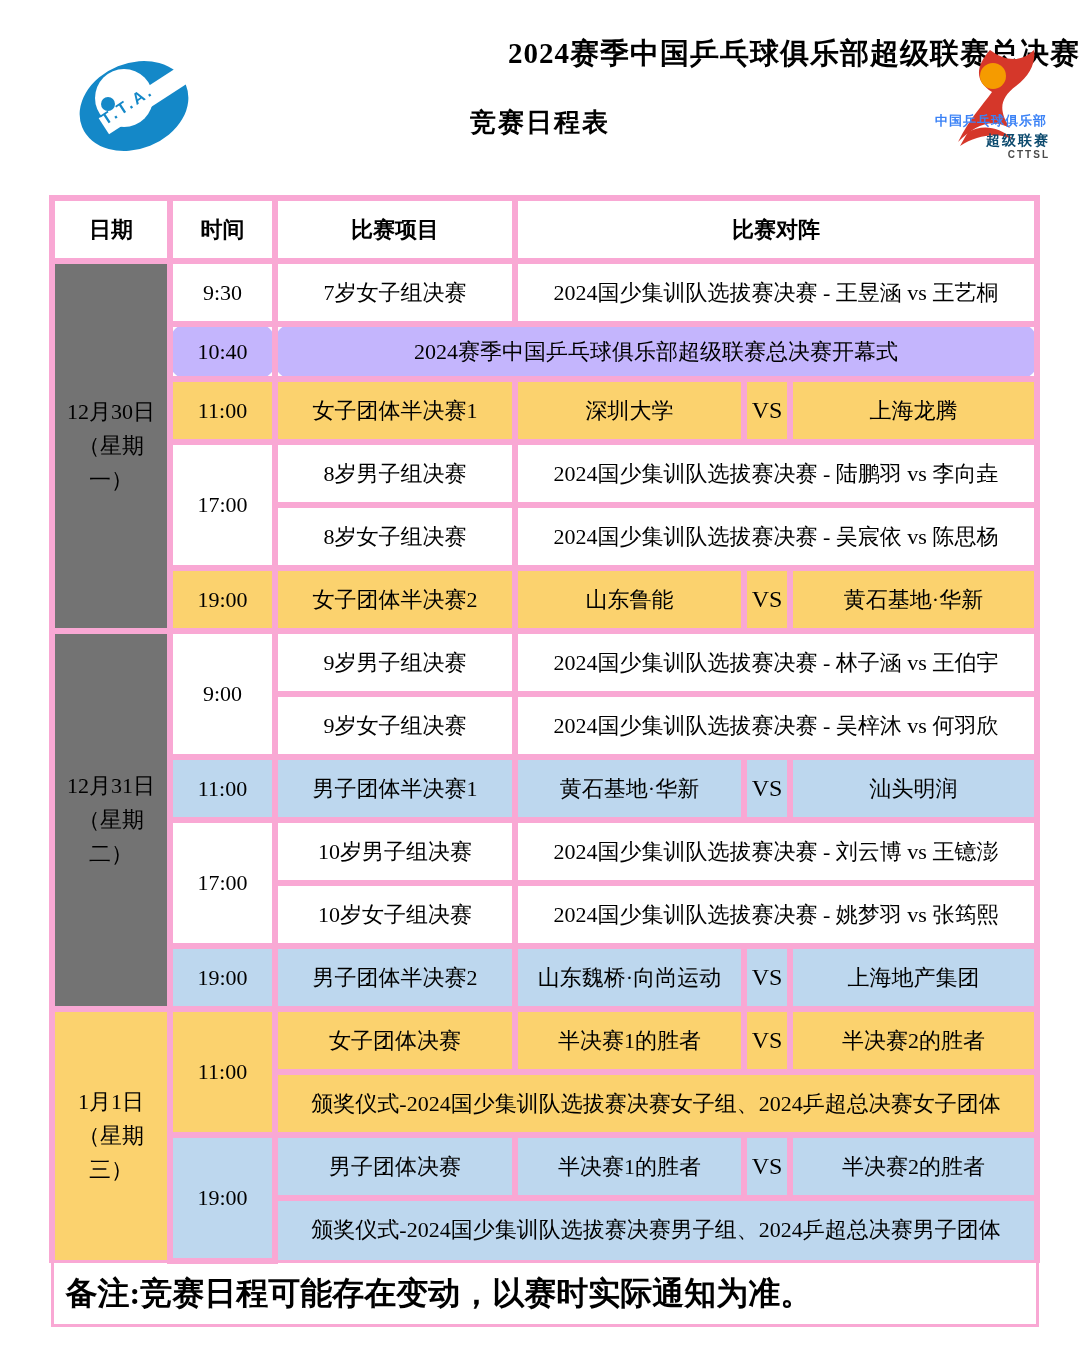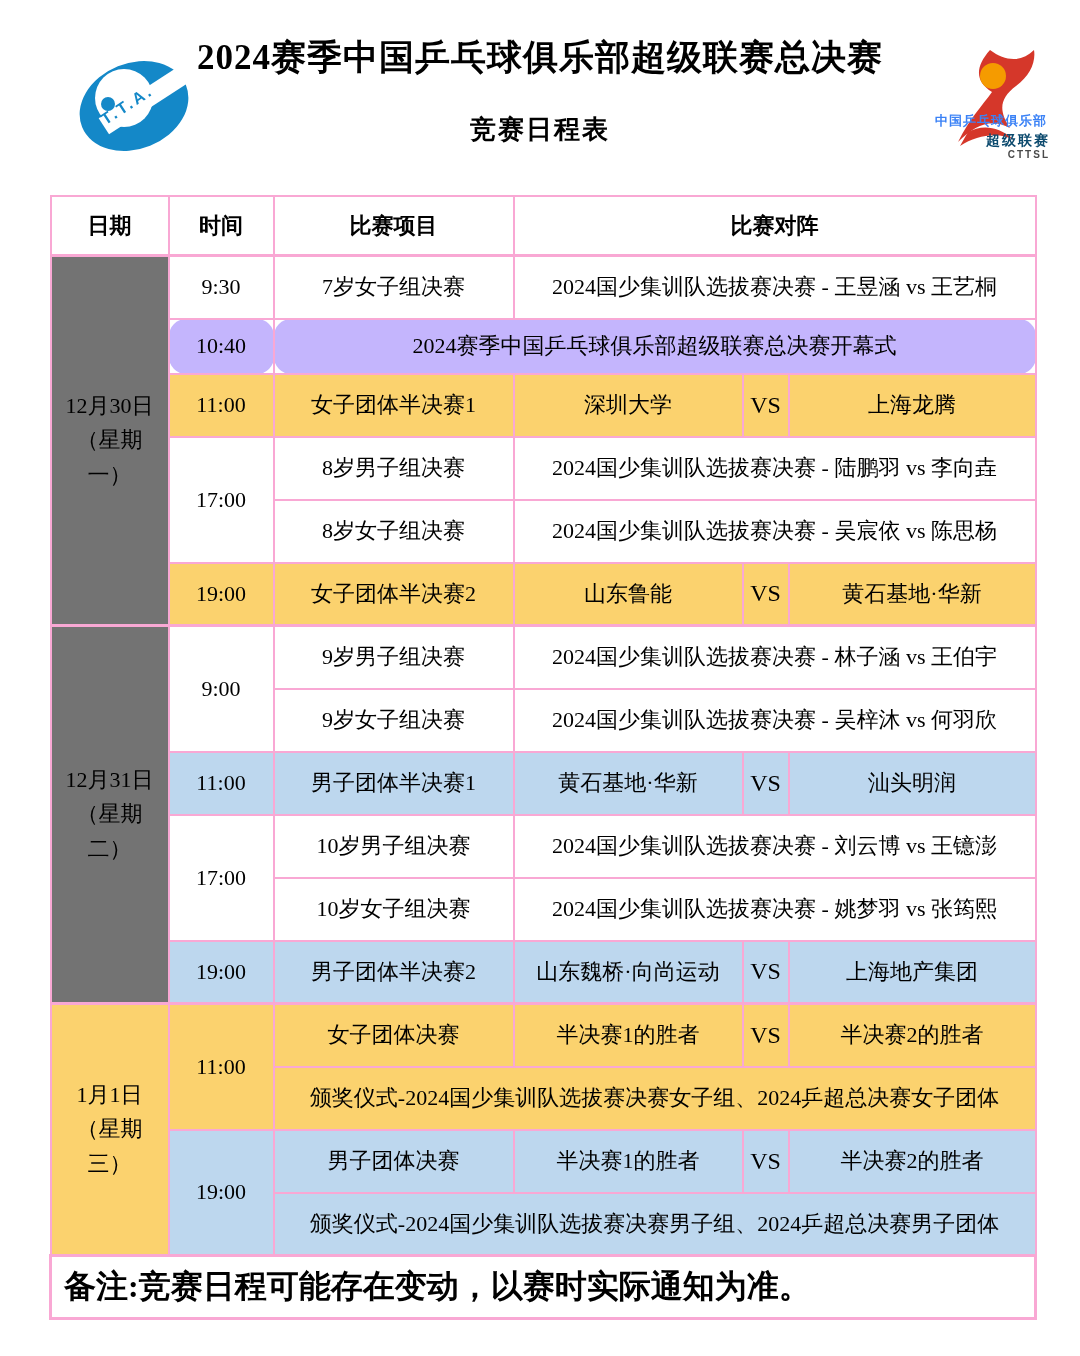--- a/index.html
+++ b/index.html
@@ -1,38 +1,38 @@
 <!DOCTYPE html>
 <html><head>
 <meta charset="utf-8">
 <style>
   html,body{margin:0;padding:0;background:#ffffff;}
   .page{position:relative;width:1080px;height:1356px;background:#ffffff;
         font-family:"Liberation Serif","DejaVu Serif",serif;color:#000;}
 
   
   .masthead{position:relative;height:165px;}
-  .title{ text-align:center;font-weight:bold;font-size:35px;padding-top:34px;letter-spacing:1px;}
+  .title{ text-align:right;font-weight:bold;font-size:29px;padding-top:34px;letter-spacing:1px;}
   .subtitle{text-align:center;font-weight:bold;font-size:26px;margin-top:31px;letter-spacing:2px;}
 
   .logo-left{position:absolute;left:70px;top:48px;width:136px;height:116px;}
   .tta-text{position:absolute;left:28px;top:48px;transform:rotate(-33deg);
             color:#1488c8;font-weight:bold;font-size:16px;letter-spacing:3px;
             font-family:"Liberation Sans",sans-serif;}
   .logo-right{position:absolute;right:28px;top:46px;width:122px;height:126px;text-align:center;}
   .cttsl-line1{position:absolute;top:66px;left:0;width:100%;color:#3b82f6;font-weight:bold;
                font-size:13px;letter-spacing:1px;white-space:nowrap;}
   .cttsl-line2{position:absolute;top:86px;right:2px;color:#0c4a6e;font-weight:bold;font-size:14px;letter-spacing:2px;}
   .cttsl-line3{position:absolute;top:103px;right:2px;color:#4a4a4a;font-weight:bold;font-size:10px;
                letter-spacing:2px;font-family:"Liberation Sans",sans-serif;}
 
   
   table.schedule{margin:30px 0 0 49px;width:985px;border-collapse:collapse;table-layout:fixed;
                  text-align:center;font-size:22px;}
-  .schedule th,.schedule td{border:2px solid #f9a8d4;padding:0 4px;overflow:hidden;}
+  .schedule th,.schedule td{border:6px solid #f9a8d4;padding:0 4px;overflow:hidden;}
   .schedule th{height:57px;font-size:22px;font-weight:bold;border-bottom-width:3px;}
   .schedule tr.body{height:63px;}
   .schedule tr.red-row{height:55px;}
   .schedule tr.day-end td{border-bottom-width:3px;}
   .date-cell{background:#737373;border-bottom-width:3px !important;line-height:1.55;}
   tr.c-orange td{background:#fbd26e;}
   tr.c-blue  td{background:#bdd7ee;}
   tr.red-row td{background:#c4b5fd;font-weight:normal;border-radius:17px;}
   td.time-colored-o{background:#fbd26e;}
   td.time-colored-b{background:#bdd7ee;}

